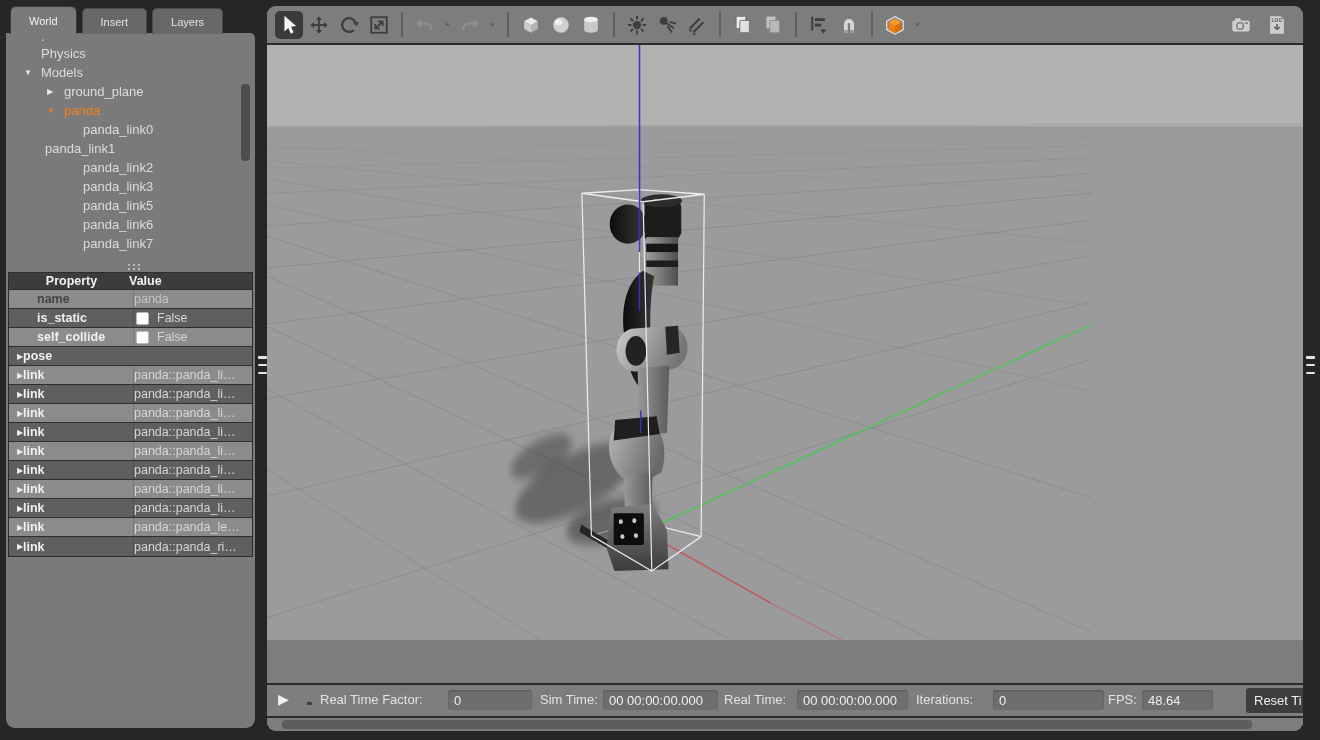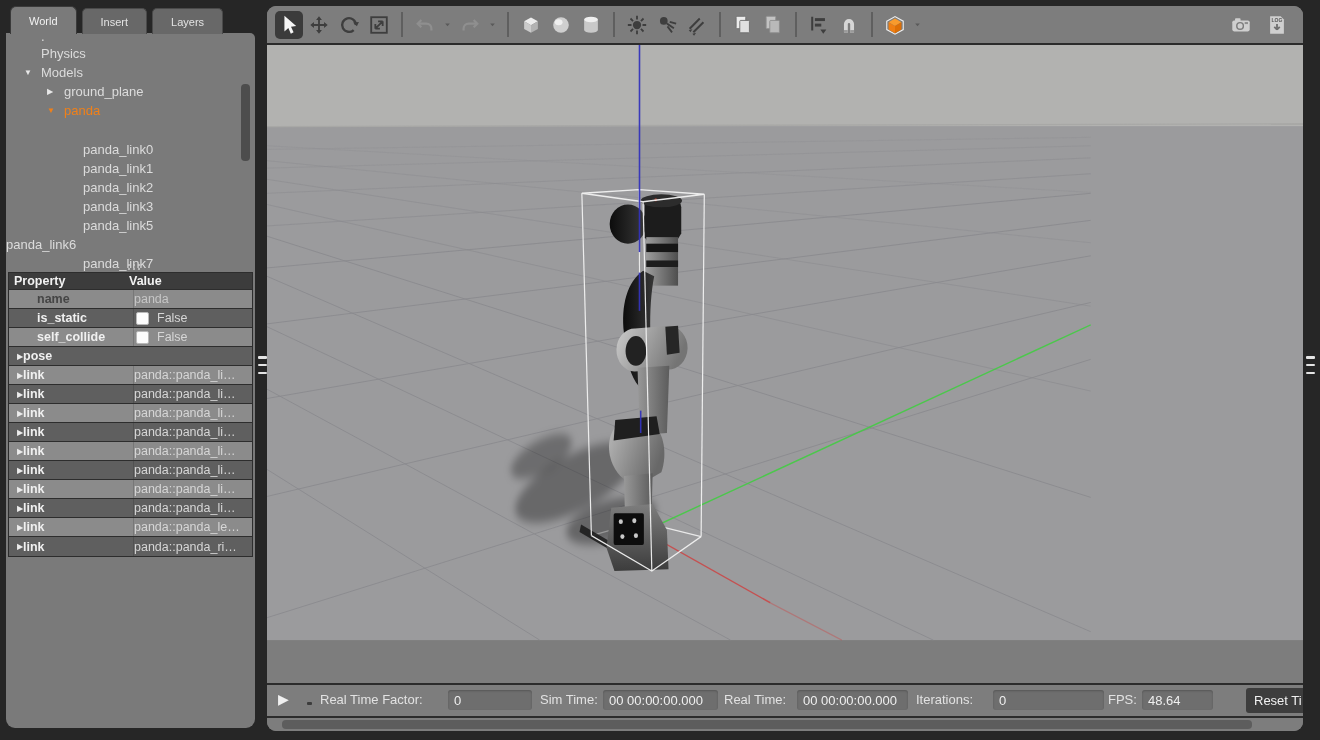--- a/index.html
+++ b/index.html
@@ -24,21 +24,21 @@
   .titem.clipped { height:9px; overflow:hidden; align-items:flex-end; }
   .titem .arrow { position:absolute; font-size:8px; color:#e8e8e8; top:5px; }
   .titem.sel, .titem.sel .arrow { color:#f08019; }
   #tree-scrollbar { position:absolute; right:5px; top:51px; width:9px; height:77px;
     background:#4d4d4d; border-radius:4px; }
   #table-grip { position:absolute; left:122px; top:231px; width:16px; height:6px; }
   #table-grip i { position:absolute; width:2px; height:2px; background:#d0d0d0; border-radius:1px; }
 
   
   #prop-table { position:absolute; left:2px; top:239px; width:245px;
-    border:1px solid #2d2d2d; background:#7a7a7a; font-size:12.5px; }
+    border:1px solid #2d2d2d; background:#7a7a7a; font-size:12.5px;text-align:center; }
   #prop-head { height:17px; background:#3c3c3c; color:#f2f2f2; font-weight:bold;
     display:flex; align-items:center; border-bottom:1px solid #2d2d2d; }
   #prop-head .c1 { padding-left:5px; width:120px; }
   .prow { position:relative; height:19px; border-bottom:1px solid #2d2d2d;
     display:flex; align-items:center; }
   .prow:last-child { border-bottom:none; }
   .prow.light { background:#8b8b8b; }
   .prow.dark  { background:#5f5f5f; }
   .prow .parrow { position:absolute; left:8px; top:5px; font-size:8px; color:#ececec; }
   .prow .pname { position:absolute; left:14px; font-weight:bold; color:#f0f0f0; }
@@ -110,36 +110,36 @@
         <span>Models</span>
       </div>
       <div class="titem" style="padding-left: 58px;">
         <span class="arrow" style="left: 41px;">▶</span>
         <span>ground_plane</span>
       </div>
       <div class="titem sel" style="padding-left: 58px;">
         <span class="arrow" style="left: 41px;">▼</span>
         <span>panda</span>
       </div>
-      <div class="titem" style="padding-left: 77px; margin-top: 20px;">
+      <div class="titem" style="padding-left: 77px;">
         <span>panda_link0</span>
       </div>
-      <div class="titem" style="padding-left: 77px;">
+      <div class="titem" style="padding-left: 39px;">
         <span>panda_link1</span>
       </div>
       <div class="titem" style="padding-left: 77px;">
         <span>panda_link2</span>
       </div>
       <div class="titem" style="padding-left: 77px; align-items: center;">
         <span>panda_link3</span>
       </div>
       <div class="titem" style="padding-left: 77px;">
         <span>panda_link5</span>
       </div>
-      <div class="titem" style="">
+      <div class="titem" style="padding-left: 77px;">
         <span>panda_link6</span>
       </div>
       <div class="titem" style="padding-left: 77px;">
         <span>panda_link7</span>
       </div>
     </div>
   <div id="tree-scrollbar"></div>
   <div id="table-grip">
     <i style="left:0;top:0"></i>
       <i style="left:5px;top:0"></i>

